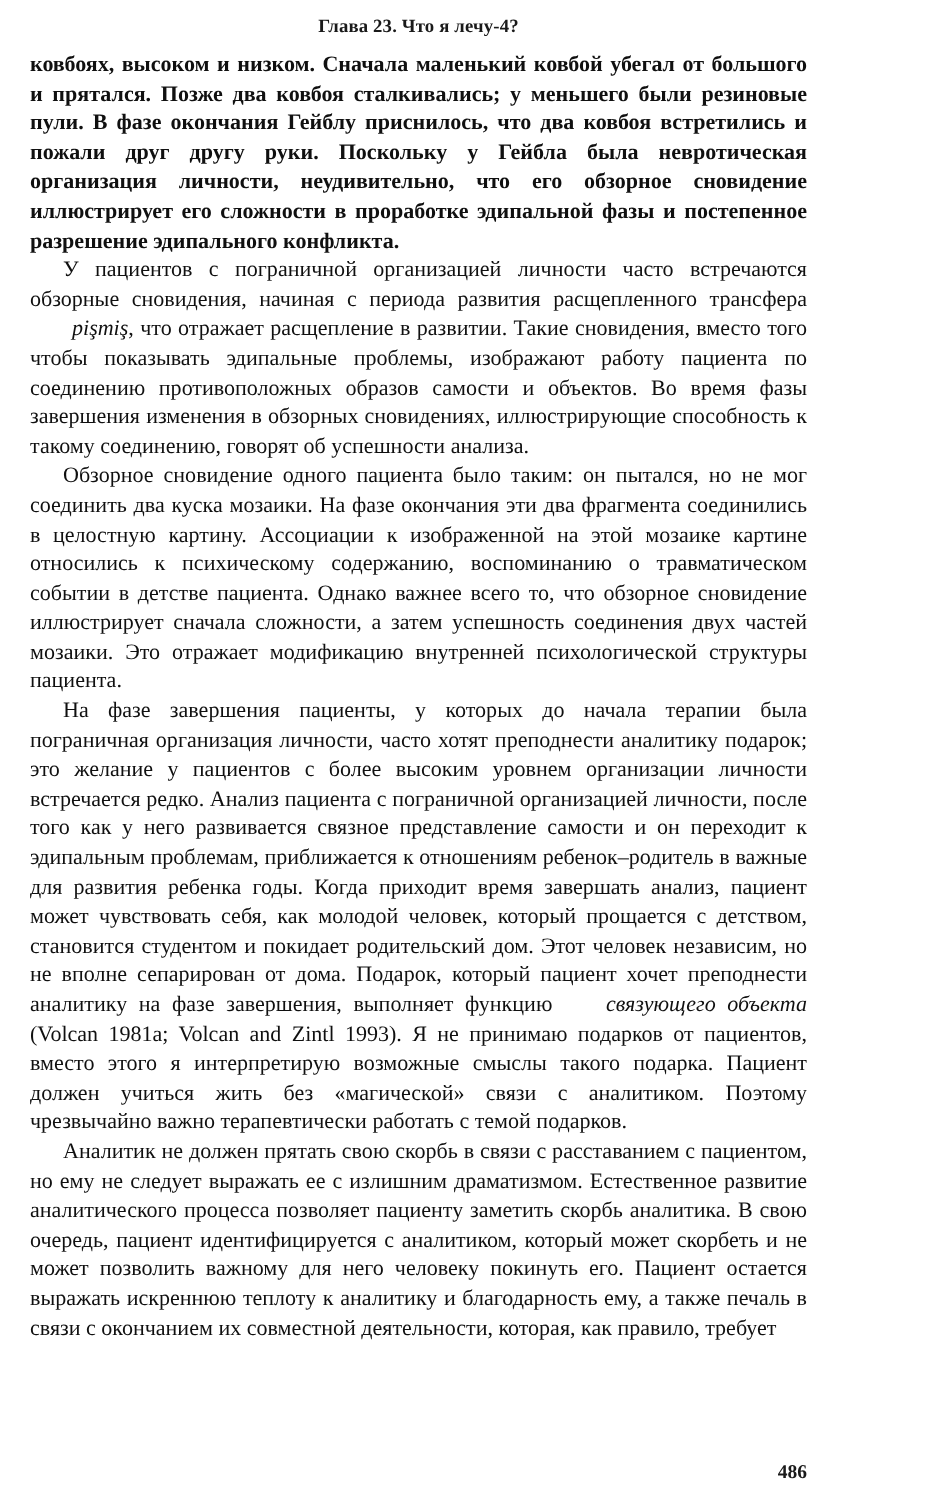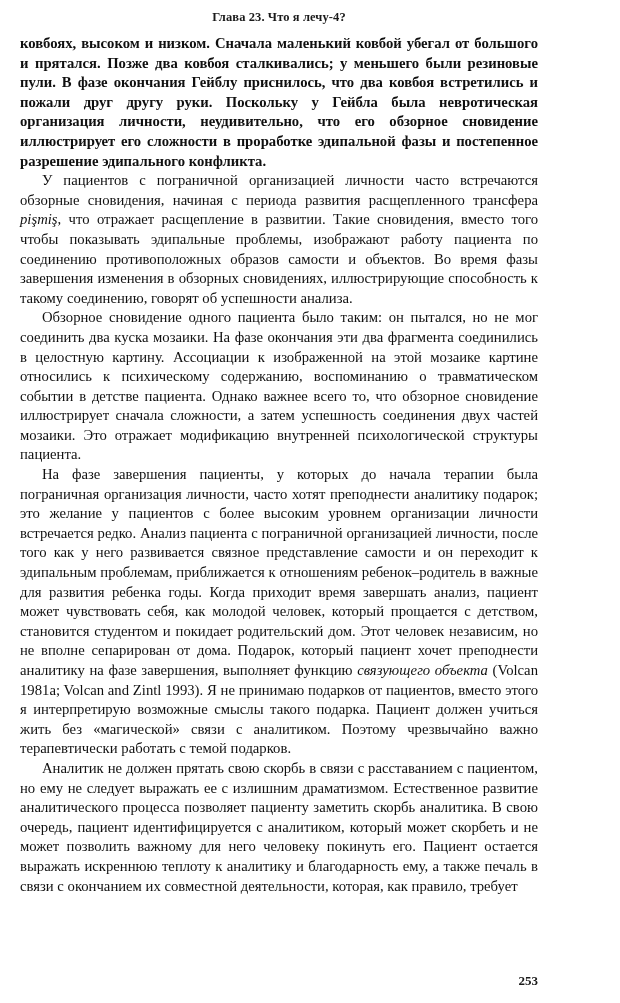--- a/index.html
+++ b/index.html
@@ -43,20 +43,21 @@
   .body-text p {
     margin: 0;
     text-indent: 22px;
   }
   .body-text p.first {
     text-indent: 0;
     font-weight: bold;
   }
   .italic {
     font-style: italic;
+    margin-left: 28px;
   }
   .folio {
     position: absolute;
     right: 22px;
     bottom: 14px;
     font-size: 13px;
     font-weight: bold;
     color: #1a1a1a;
   }
 </style>
@@ -65,14 +66,14 @@
 
 <div class="page">
   <div class="running-head">Глава 23. Что я лечу-4?</div>
   <div class="body-text" id="body-text">
       <p class="first"><span>ковбоях, высоком и низком. Сначала маленький ковбой убегал от большого и прятался. Позже два ковбоя сталкивались; у меньшего были резиновые пули. В фазе окончания Гейблу приснилось, что два ковбоя встретились и пожали друг другу руки. Поскольку у Гейбла была невротическая организация личности, неудивительно, что его обзорное сновидение иллюстрирует его сложности в проработке эдипальной фазы и постепенное разрешение эдипального конфликта.</span></p>
       <p><span>У пациентов с пограничной организацией личности часто встречаются обзорные сновидения, начиная с периода развития расщепленного трансфера </span><span class="italic">pişmiş</span><span>, что отражает расщепление в развитии. Такие сновидения, вместо того чтобы показывать эдипальные проблемы, изображают работу пациента по соединению противоположных образов самости и объектов. Во время фазы завершения изменения в обзорных сновидениях, иллюстрирующие способность к такому соединению, говорят об успешности анализа.</span></p>
       <p><span>Обзорное сновидение одного пациента было таким: он пытался, но не мог соединить два куска мозаики. На фазе окончания эти два фрагмента соединились в целостную картину. Ассоциации к изображенной на этой мозаике картине относились к психическому содержанию, воспоминанию о травматическом событии в детстве пациента. Однако важнее всего то, что обзорное сновидение иллюстрирует сначала сложности, а затем успешность соединения двух частей мозаики. Это отражает модификацию внутренней психологической структуры пациента.</span></p>
       <p><span>На фазе завершения пациенты, у которых до начала терапии была пограничная организация личности, часто хотят преподнести аналитику подарок; это желание у пациентов с более высоким уровнем организации личности встречается редко. Анализ пациента с пограничной организацией личности, после того как у него развивается связное представление самости и он переходит к эдипальным проблемам, приближается к отношениям ребенок–родитель в важные для развития ребенка годы. Когда приходит время завершать анализ, пациент может чувствовать себя, как молодой человек, который прощается с детством, становится студентом и покидает родительский дом. Этот человек независим, но не вполне сепарирован от дома. Подарок, который пациент хочет преподнести аналитику на фазе завершения, выполняет функцию </span><span class="italic">связующего объекта</span><span> (Volcan 1981a; Volcan and Zintl 1993). Я не принимаю подарков от пациентов, вместо этого я интерпретирую возможные смыслы такого подарка. Пациент должен учиться жить без «магической» связи с аналитиком. Поэтому чрезвычайно важно терапевтически работать с темой подарков.</span></p>
       <p><span>Аналитик не должен прятать свою скорбь в связи с расставанием с пациентом, но ему не следует выражать ее с излишним драматизмом. Естественное развитие аналитического процесса позволяет пациенту заметить скорбь аналитика. В свою очередь, пациент идентифицируется с аналитиком, который может скорбеть и не может позволить важному для него человеку покинуть его. Пациент остается выражать искреннюю теплоту к аналитику и благодарность ему, а также печаль в связи с окончанием их совместной деятельности, которая, как правило, требует</span></p>
     </div>
-  <div class="folio">253</div>
+  <div class="folio">486</div>
 </div>
 
 </body></html>

